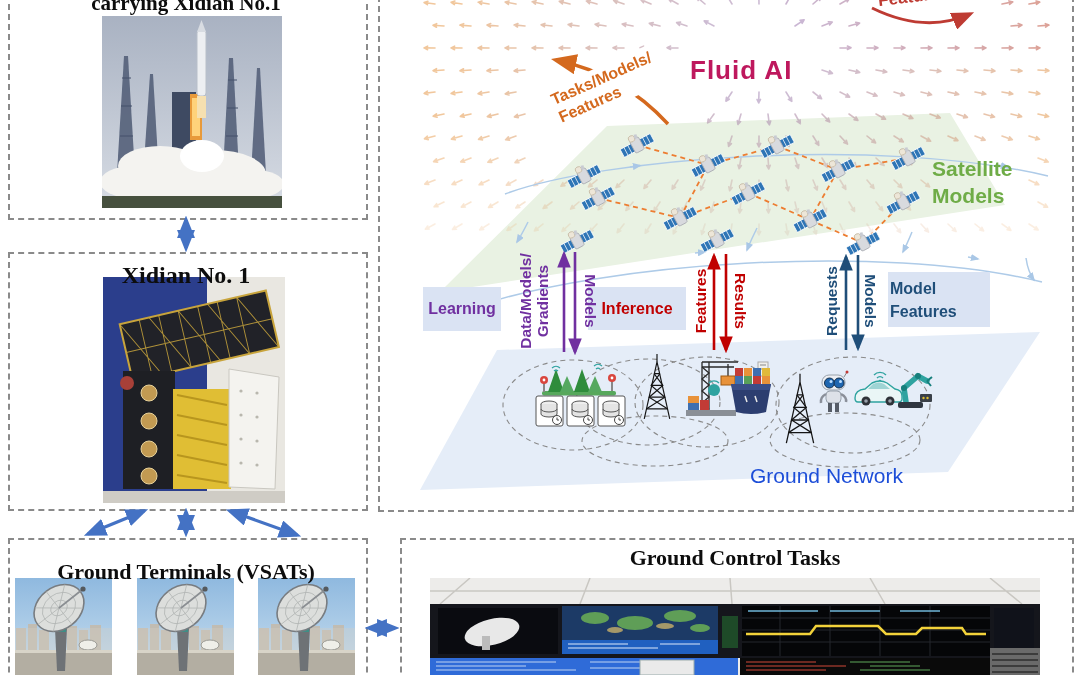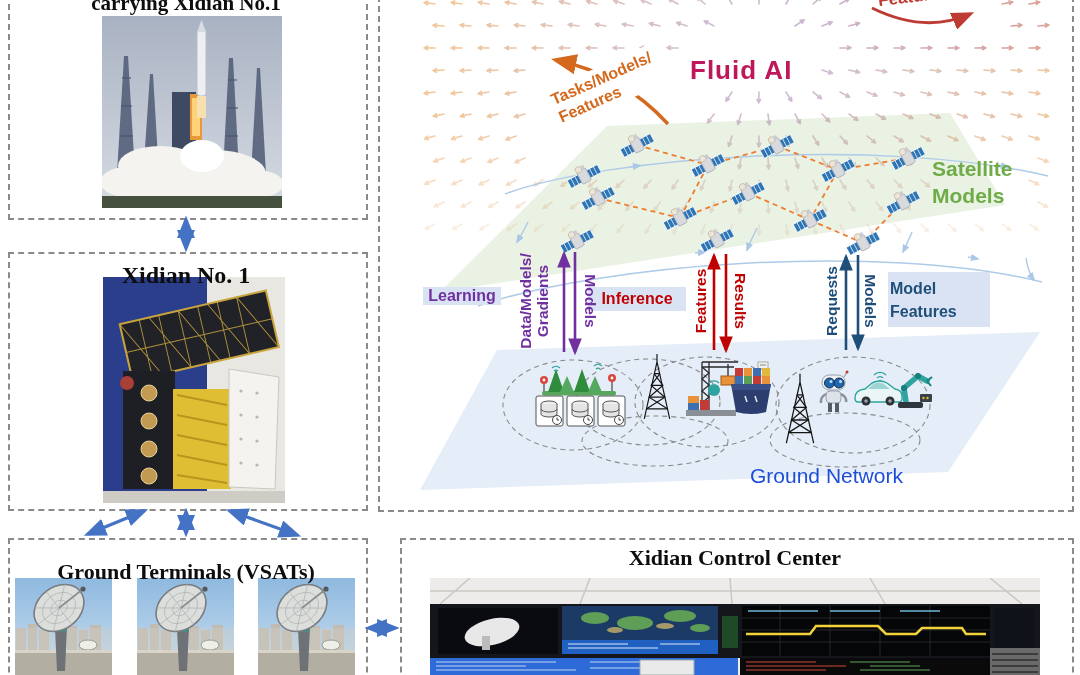--- a/index.html
+++ b/index.html
@@ -21,40 +21,40 @@
 
 <div class="dash" style="left:8px;top:-16px;width:356px;height:232px"></div>
 <div class="dash" style="left:8px;top:252px;width:356px;height:255px"></div>
 <div class="dash" style="left:8px;top:538px;width:356px;height:160px"></div>
 <div class="dash" style="left:378px;top:-14px;width:692px;height:522px"></div>
 <div class="dash" style="left:400px;top:538px;width:670px;height:160px"></div>
 
 <div class="cap" style="left:8px;top:-9px;width:356px;font-size:21px">carrying Xidian No.1</div>
 <div class="cap" style="left:8px;top:262px;width:356px;font-size:24px">Xidian No. 1</div>
 <div class="cap" style="left:8px;top:559px;width:356px;font-size:22px">Ground Terminals (VSATs)</div>
-<div class="cap" style="left:400px;top:545px;width:670px;font-size:22px">Xidian Control Center</div>
+<div class="cap" style="left:400px;top:545px;width:670px;font-size:22px">Ground Control Tasks</div>
 
 <div class="lbl" style="left:690px;top:55px;width:130px;text-align:left;font-size:26px;font-weight:600;letter-spacing:1px;color:#be185d">Fluid AI</div>
 
 <div class="lbl" style="left:541px;top:66px;transform:rotate(-24deg);background:#fff;padding:2px 10px;color:#D4691E;font-weight:bold;font-size:16px;line-height:1.2;text-align:left">
   <div>Tasks/Models/</div>
   <div>Features</div>
 </div>
 
 <div class="lbl" style="left:878px;top:-13px;transform:rotate(-7deg);color:#BE3B33;font-weight:bold;font-size:17px">Features</div>
 
 <div class="lbl twolines" style="left:932px;top:156px;font-size:21px;color:#6FAC47">
   <div>Satellite</div>
   <div>Models</div>
 </div>
 
 <div class="lbl" style="left:750px;top:464px;font-size:21px;font-weight:400;color:#1d4ed8">Ground Network</div>
 
-<div class="flowbox" style="left:423px;top:287px;width:78px;height:18px;color:#7030A0">Learning</div>
-<div class="flowbox" style="left:588px;top:287px;width:98px;height:24px;color:#C00000">Inference</div>
+<div class="flowbox" style="left:423px;top:287px;width:78px;height:44px;color:#7030A0">Learning</div>
+<div class="flowbox" style="left:588px;top:287px;width:98px;height:43px;color:#C00000">Inference</div>
 <div class="flowbox" style="left:888px;top:272px;width:102px;height:55px;color:#1F4E79;flex-direction:column;align-items:flex-start;padding-left:2px;box-sizing:border-box;line-height:23px">
   <div>Model</div>
   <div>Features</div>
 </div>
 
 <div class="rot" style="left:469px;top:284px;width:130px;height:34px;transform:rotate(-90deg);color:#7030A0">
   <div>Data/Models/</div>
   <div>Gradients</div>
 </div>
 <div class="rot" style="left:535px;top:292px;width:110px;height:18px;transform:rotate(90deg);color:#7030A0">Models</div>

